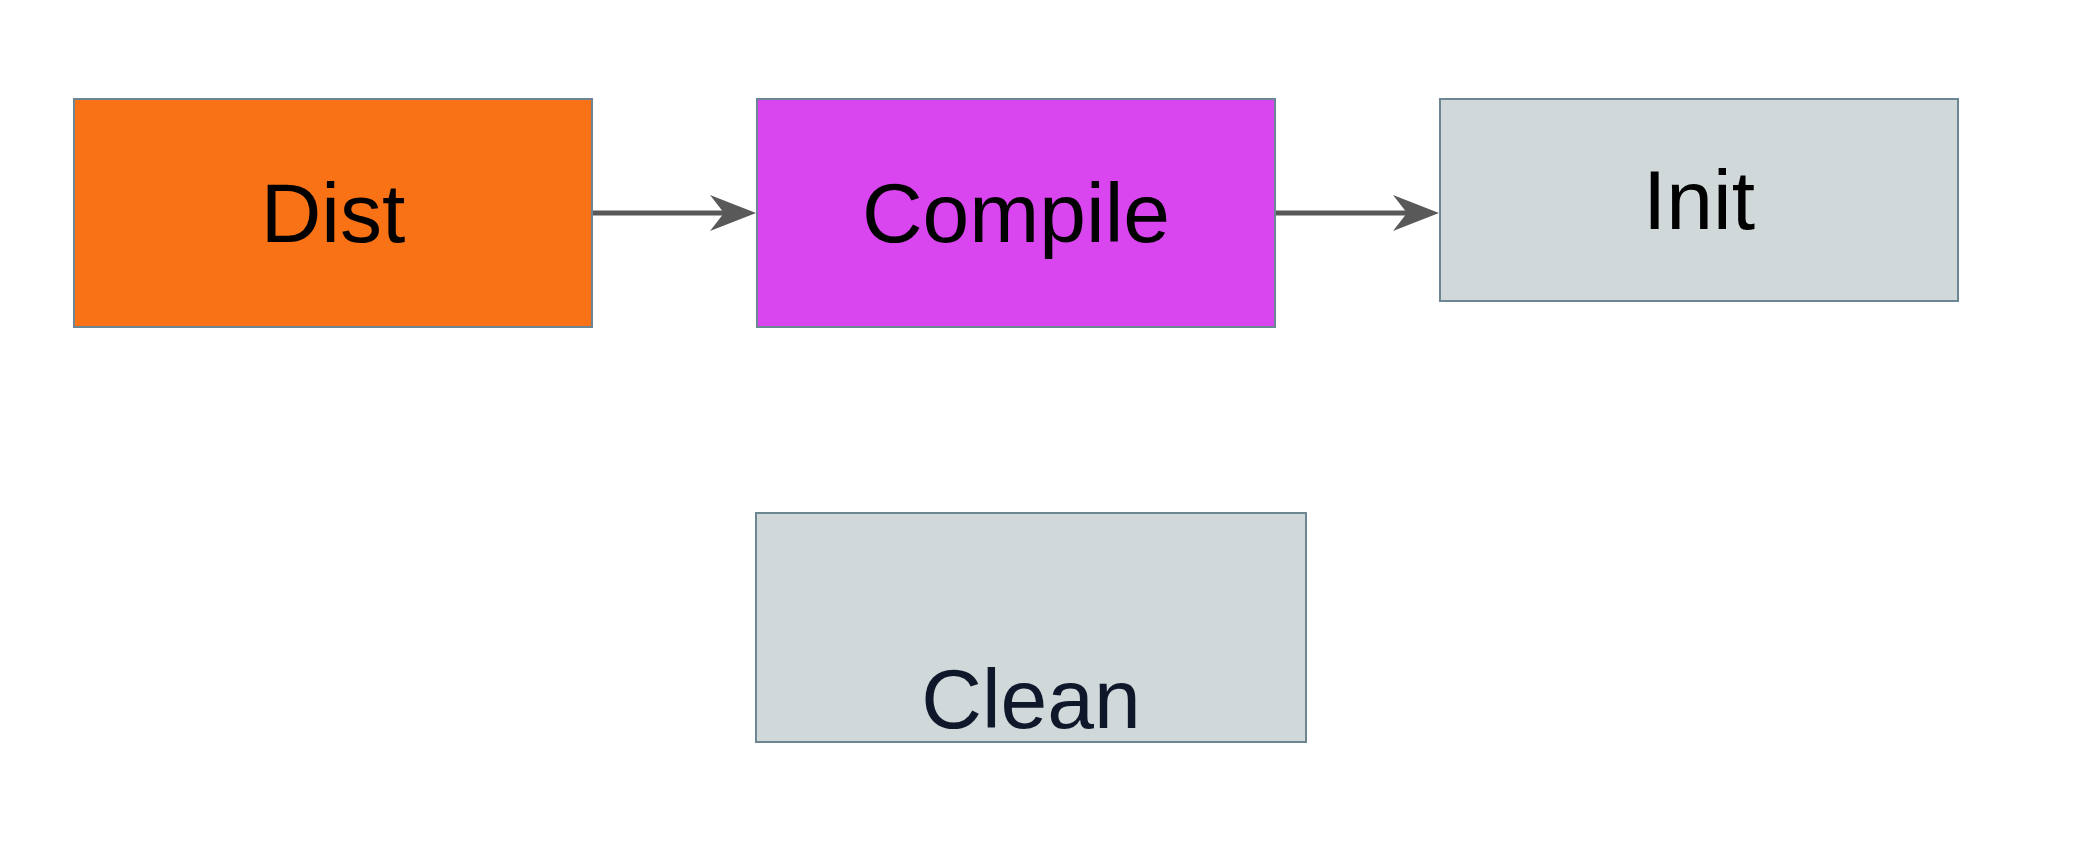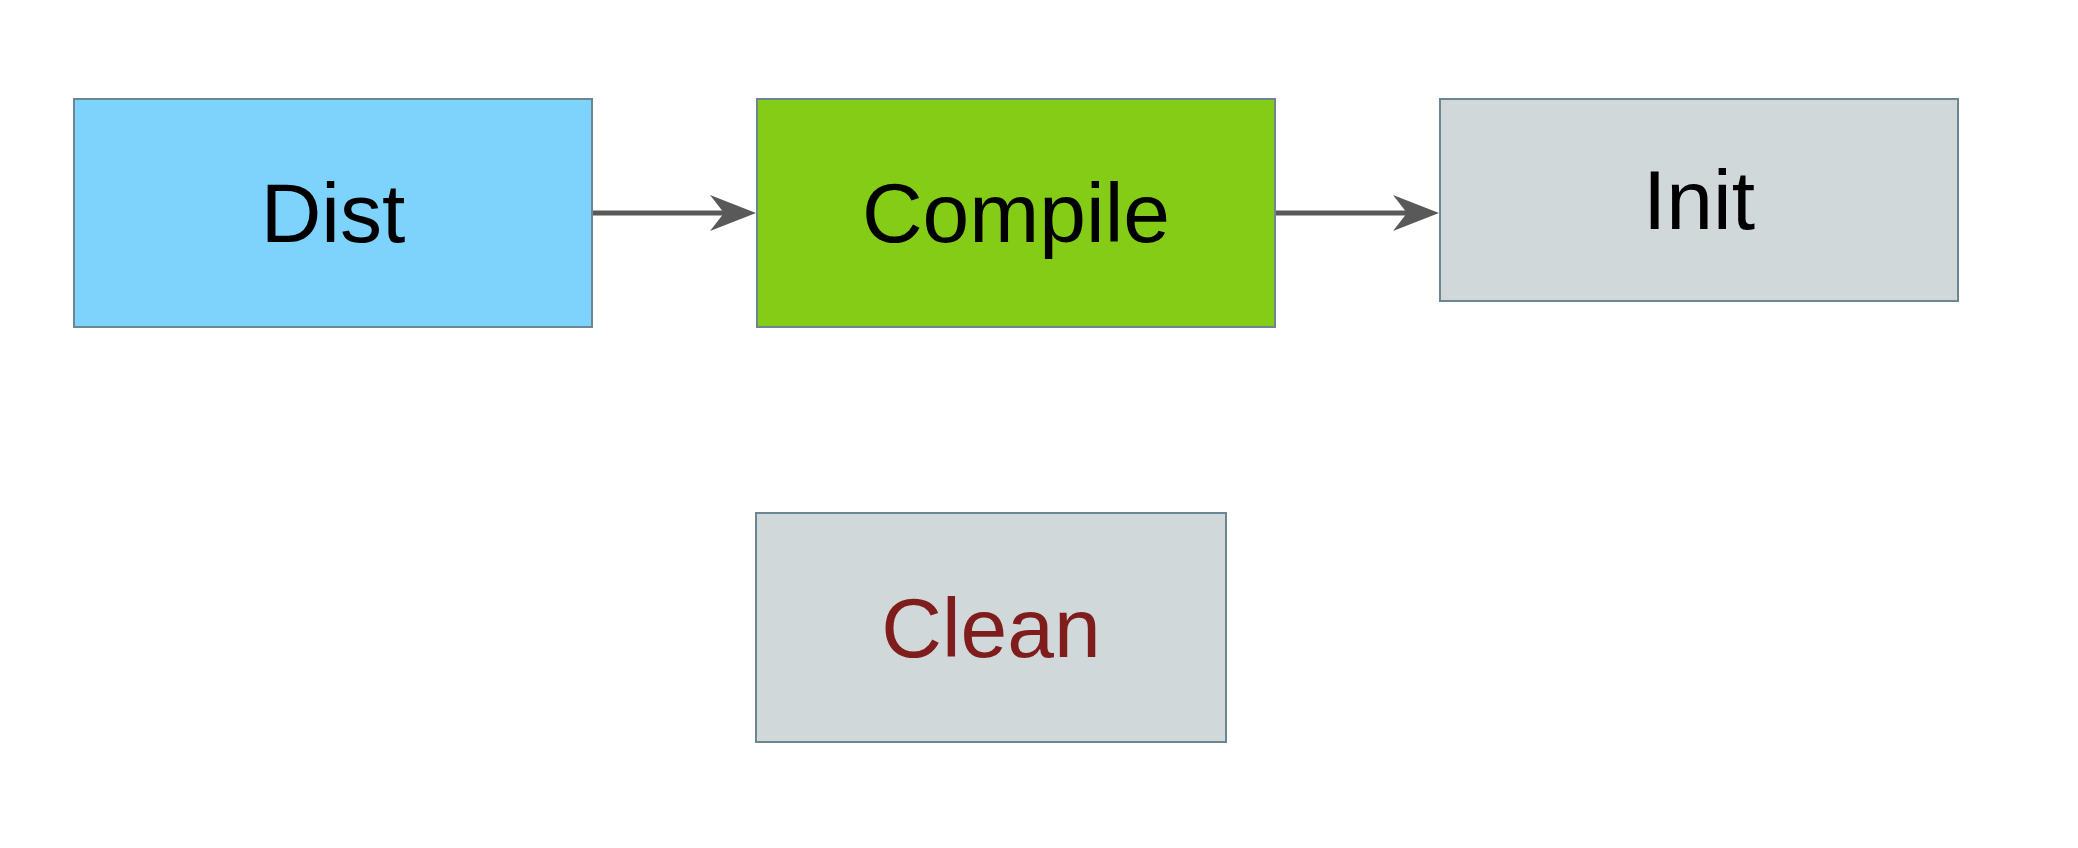--- a/index.html
+++ b/index.html
@@ -51,25 +51,25 @@
   <svg class="edges-layer" xmlns="http://www.w3.org/2000/svg" width="2078" height="848" viewBox="0 0 2078 848">
       <g>
         <line x1="593" y1="213" x2="726" y2="213" stroke="#595959" stroke-width="5"></line>
         <path d="M 756 213 L 710 195 L 724 213 L 710 231 Z" fill="#595959"></path>
       </g>
       <g>
         <line x1="1276" y1="213" x2="1409" y2="213" stroke="#595959" stroke-width="5"></line>
         <path d="M 1439 213 L 1393 195 L 1407 213 L 1393 231 Z" fill="#595959"></path>
       </g>
     </svg>
-<div class="node" style="left: 73px; top: 98px; width: 520px; height: 230px; background: #7dd3fc; border-color: rgb(108, 135, 147); color: rgb(0, 0, 0);">
+<div class="node" style="left: 73px; top: 98px; width: 520px; height: 230px; background: #f97316; border-color: rgb(108, 135, 147); color: rgb(0, 0, 0);">
       <span class="node-label">Dist</span>
     </div>
-    <div class="node" style="left: 756px; top: 98px; width: 520px; height: 230px; background: #84cc16; border-color: rgb(108, 135, 147); color: rgb(0, 0, 0); align-items: center;">
+    <div class="node" style="left: 756px; top: 98px; width: 520px; height: 230px; background: #d946ef; border-color: rgb(108, 135, 147); color: rgb(0, 0, 0); align-items: center;">
       <span class="node-label">Compile</span>
     </div>
     <div class="node" style="left: 1439px; top: 98px; width: 520px; height: 204px; background: rgb(208, 216, 218); border-color: rgb(108, 135, 147); color: rgb(0, 0, 0);">
       <span class="node-label">Init</span>
     </div>
-    <div class="node" style="left: 755px; top: 512px; width: 472px; height: 231px; background: rgb(208, 216, 218); border-color: rgb(108, 135, 147); color: #7f1d1d;">
+    <div class="node" style="left: 755px; top: 512px; width: 552px; height: 231px; background: rgb(208, 216, 218); border-color: rgb(108, 135, 147); color: #0f172a; align-items: flex-end;">
       <span class="node-label">Clean</span>
     </div>
   </div>
 
 </body></html>

